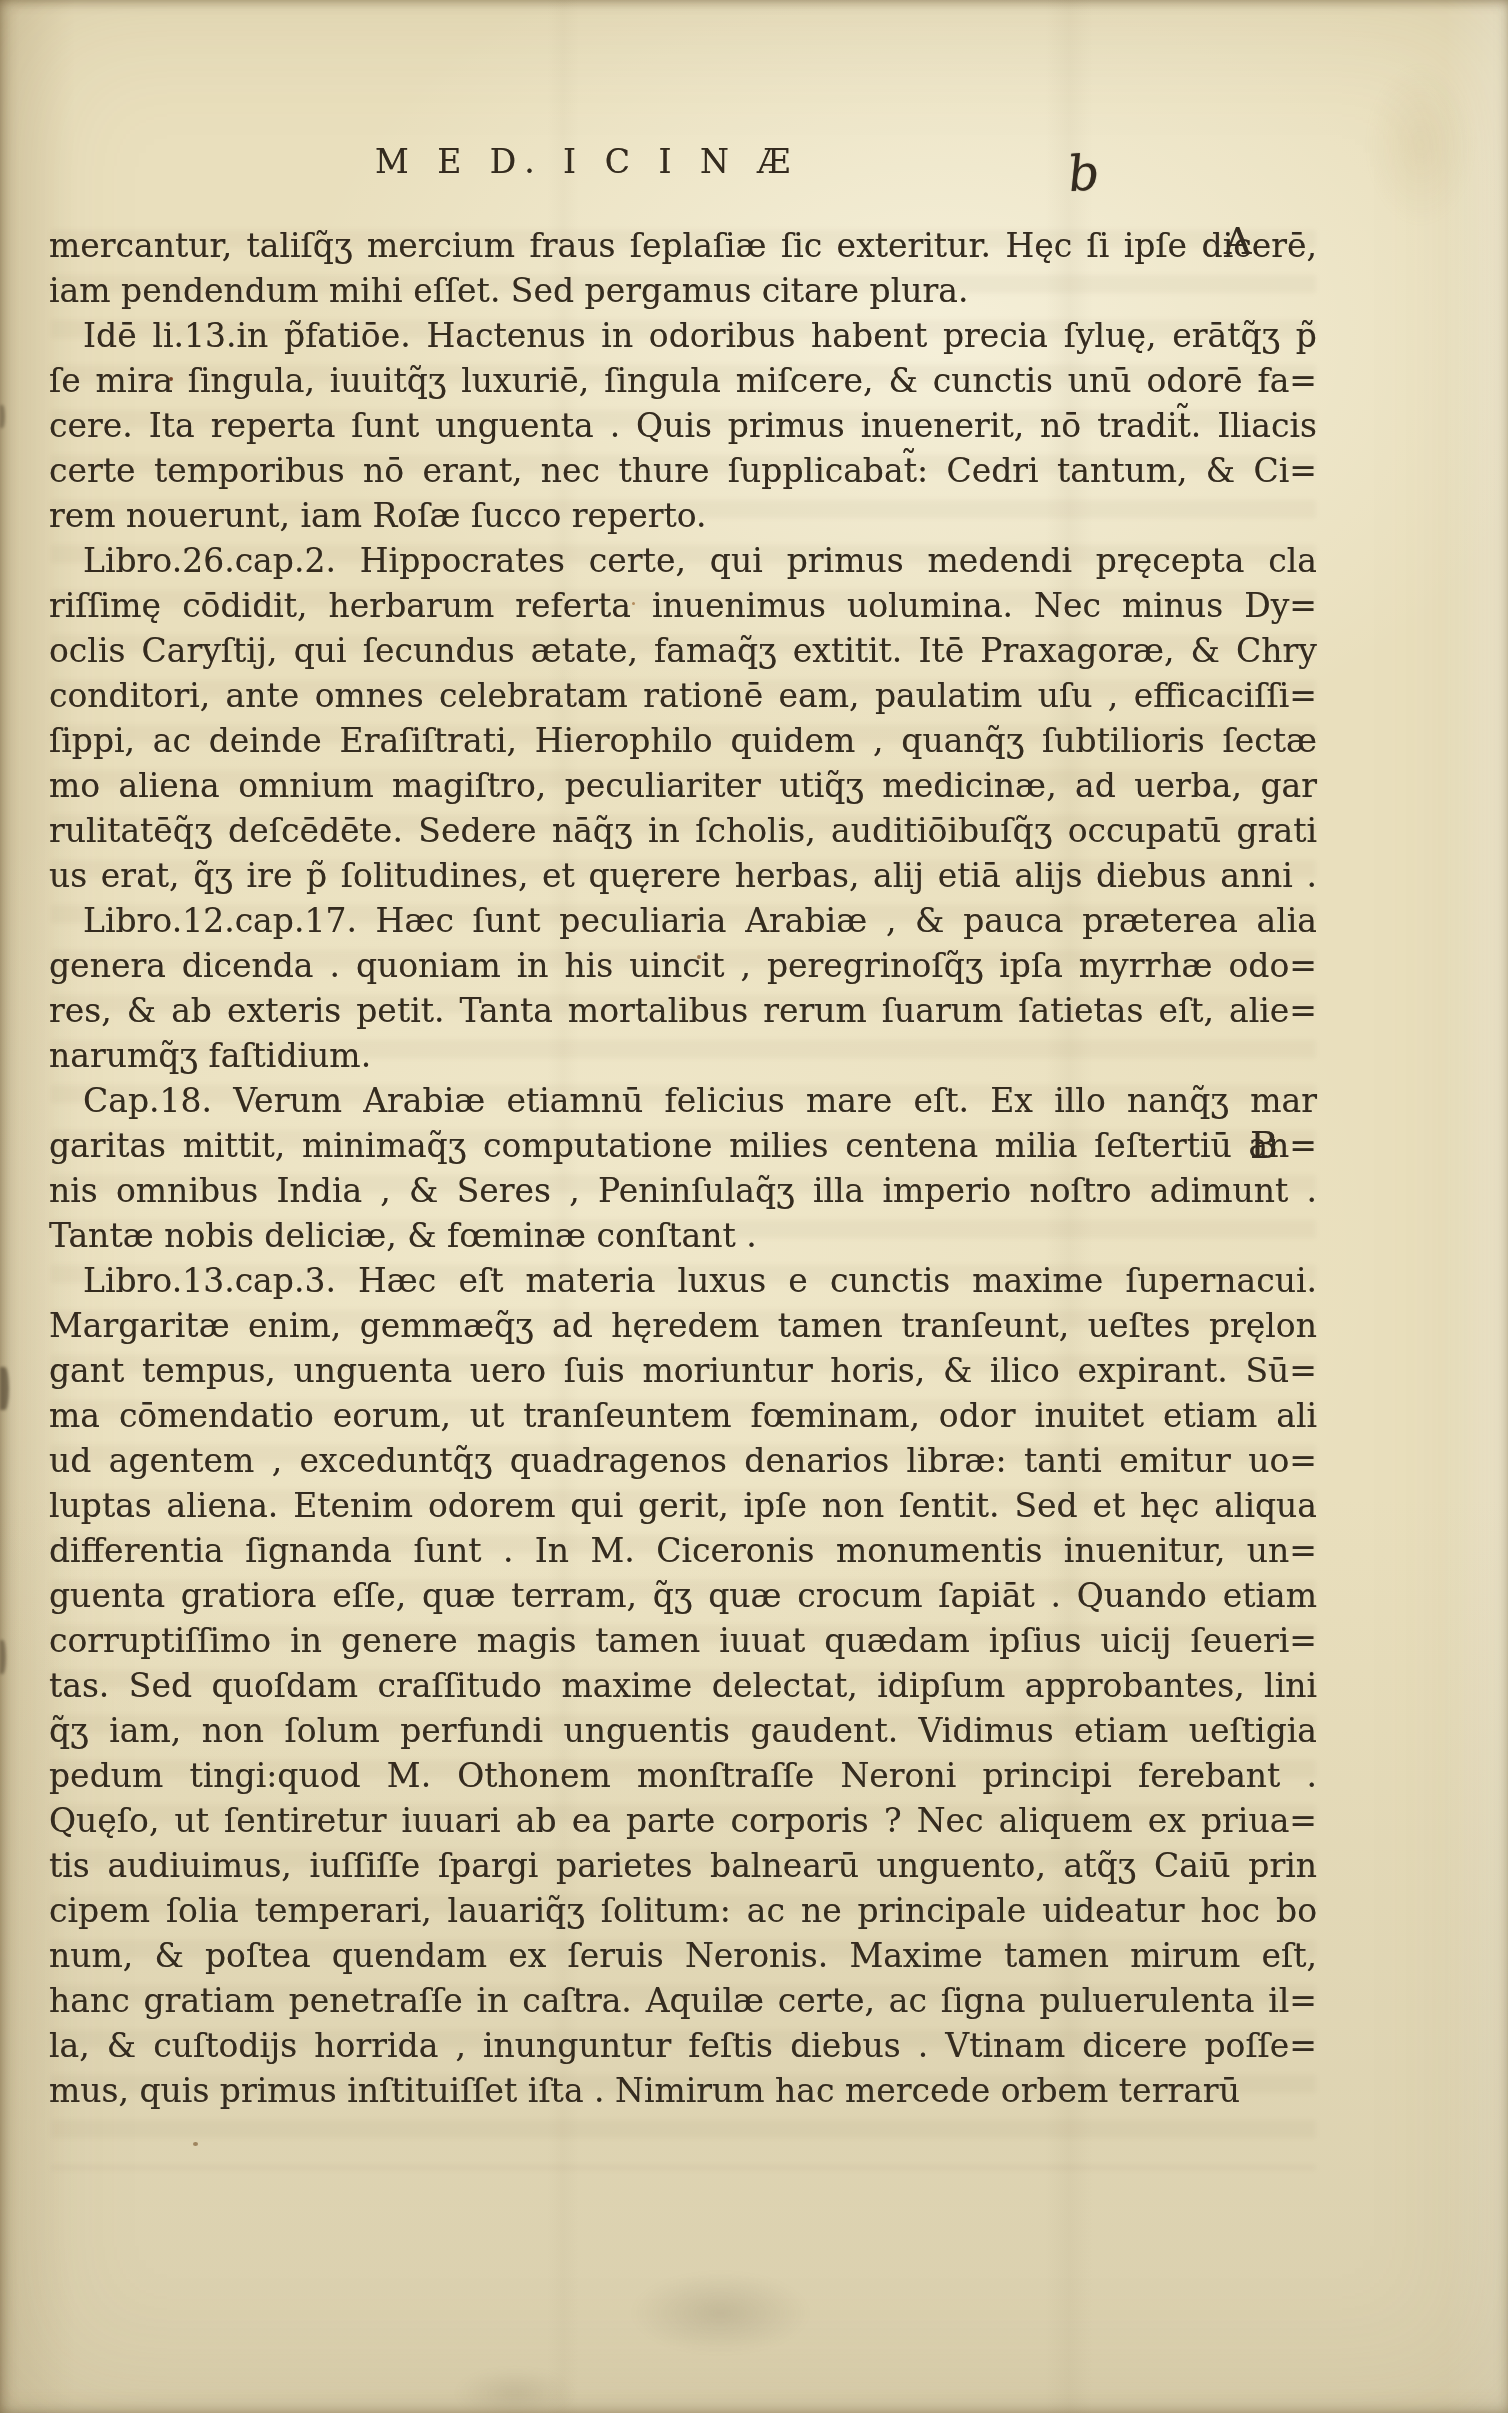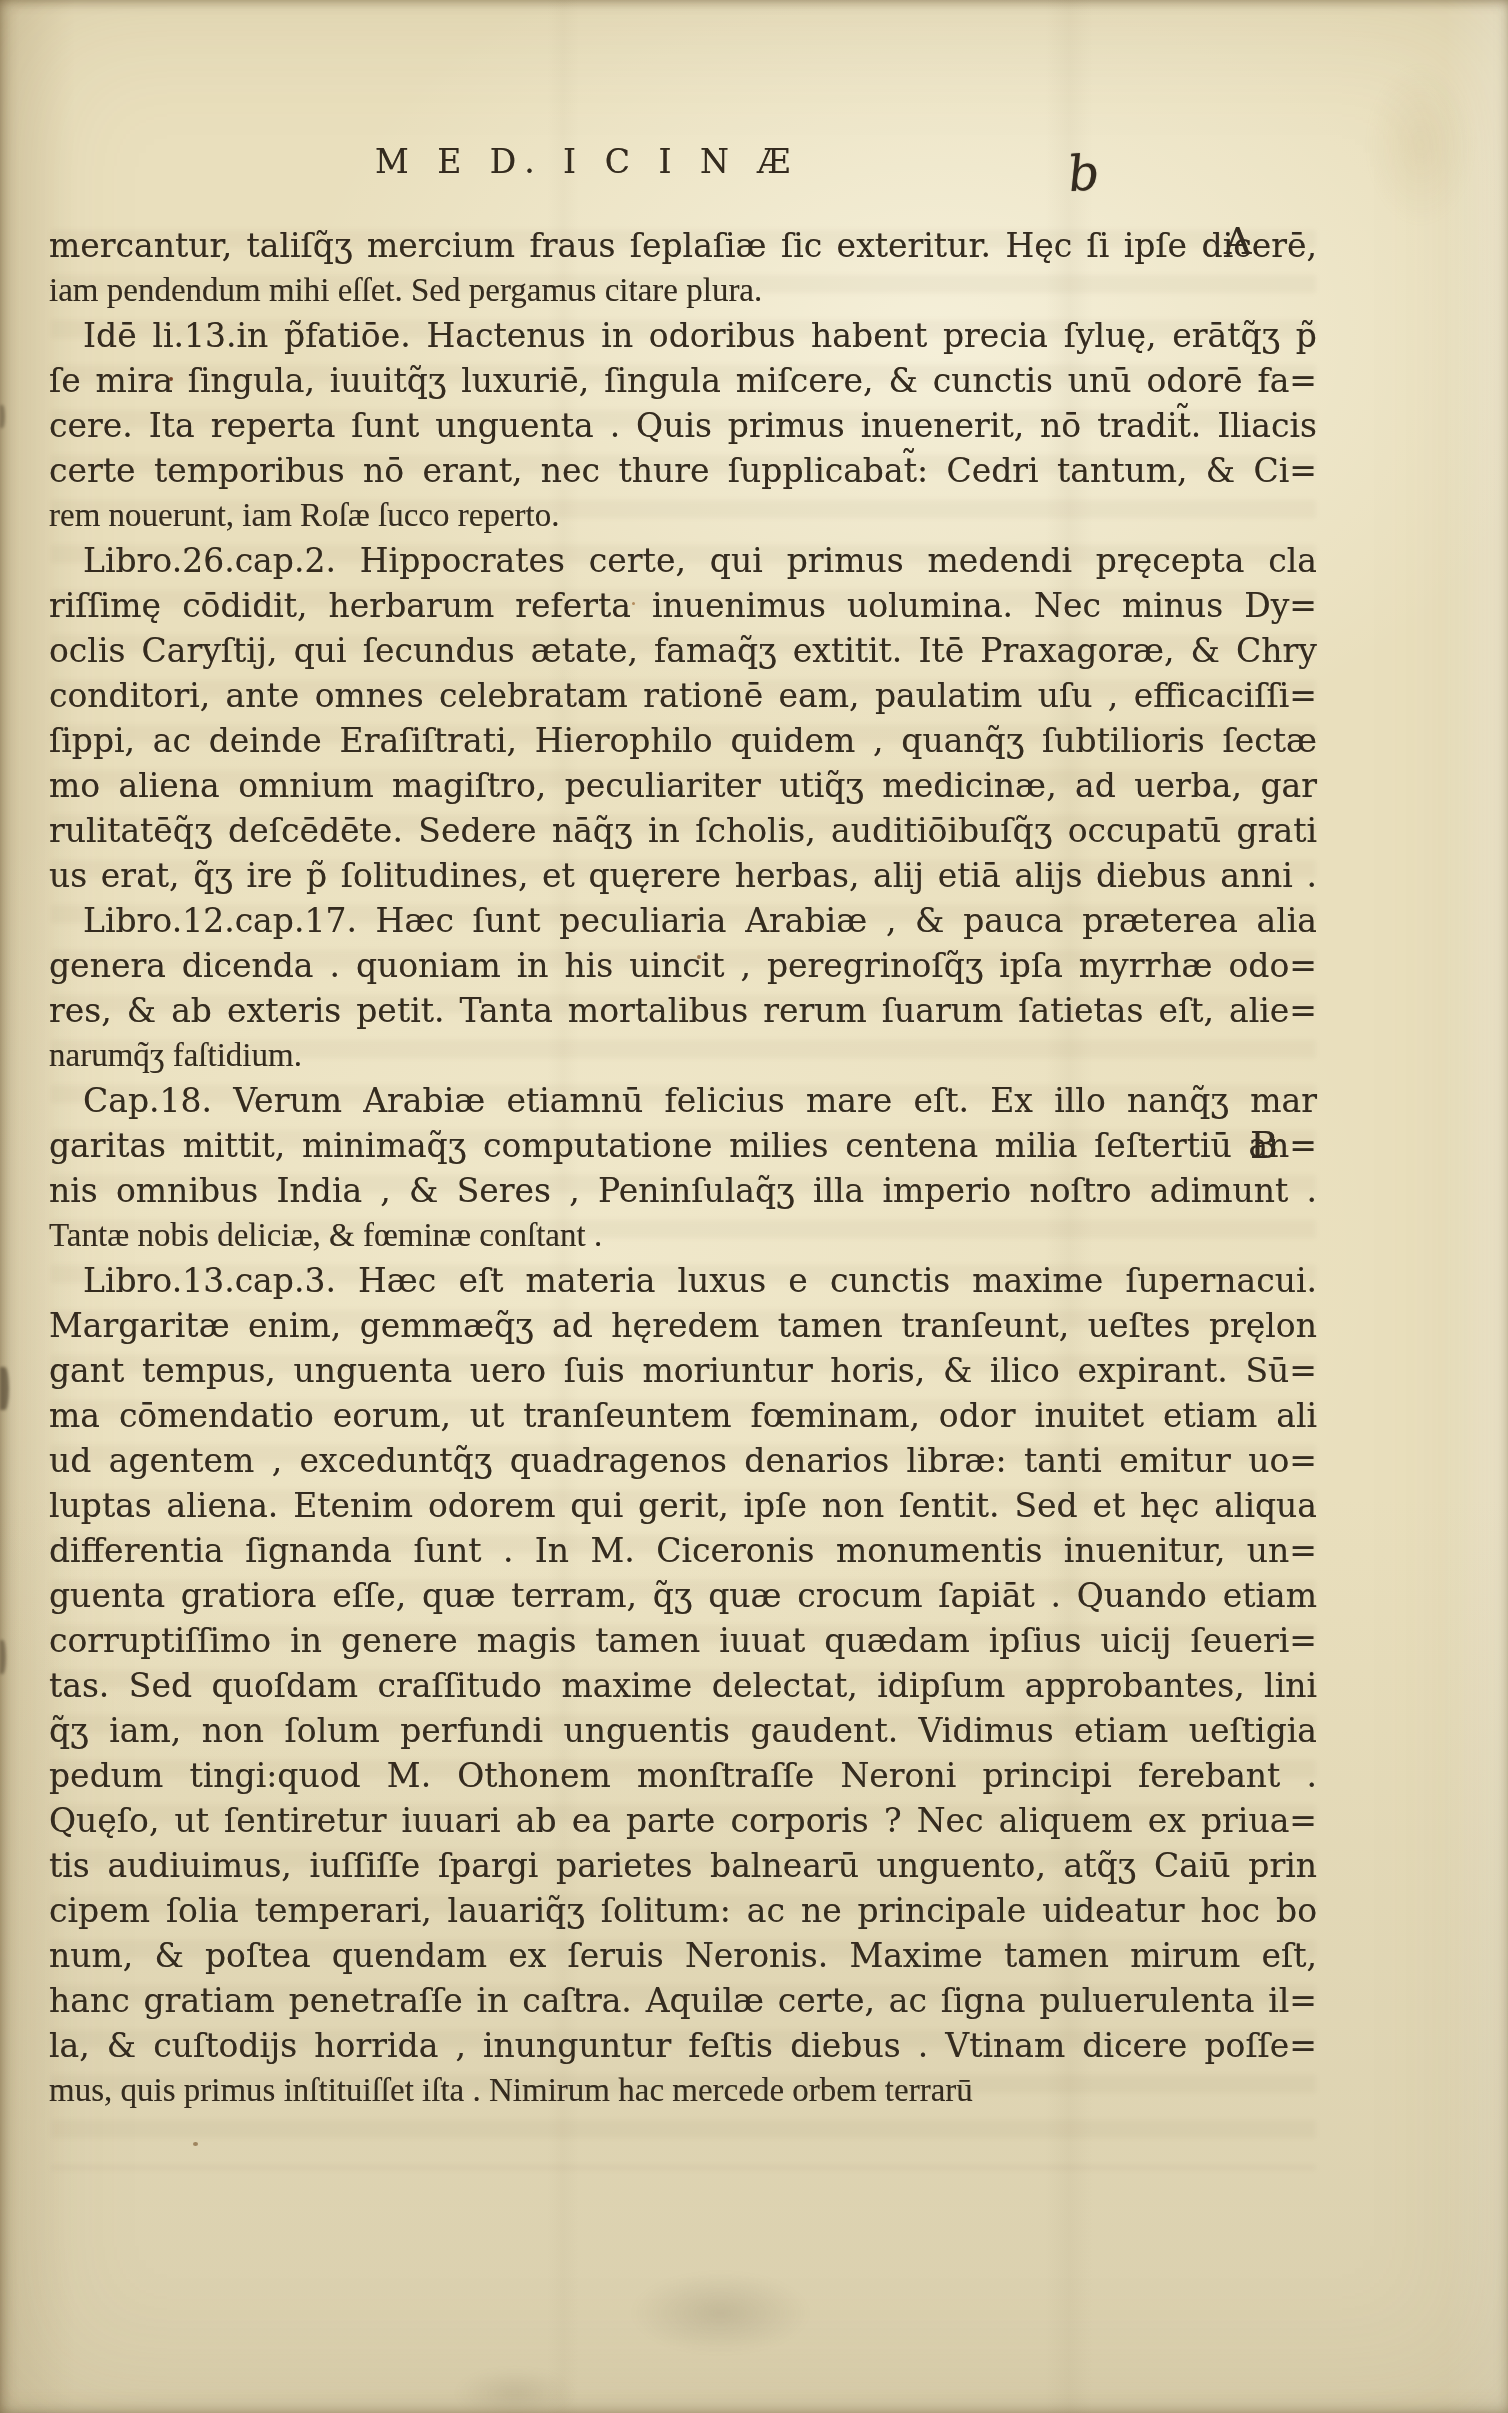--- a/index.html
+++ b/index.html
@@ -80,21 +80,21 @@
     line-height: 45px;
     text-shadow: 0 0 0.5px rgba(52,43,31,0.42);
   }
   .text-block .line {
     text-align: justify;
     text-align-last: justify;
     white-space: normal;
     height: 45px;
     overflow: visible;
   }
-  .text-block .line.short { text-align-last: left; font-family: Liberation Serif, serif; }
+  .text-block .line.short { text-align-last: left; }
   .text-block .line.indent { text-indent: 34px; }
   .smudge {
     position: absolute;
     border-radius: 50%;
     filter: blur(3.8px);
     pointer-events: none;
   }
   .smudge.m1 { left: 632px; top: 2273px; width: 177px; height: 80px;
     background: radial-gradient(closest-side, rgba(105,95,72,0.20), rgba(105,95,72,0)); }
   .smudge.m2 { left: 456px; top: 2369px; width: 118px; height: 48px;

